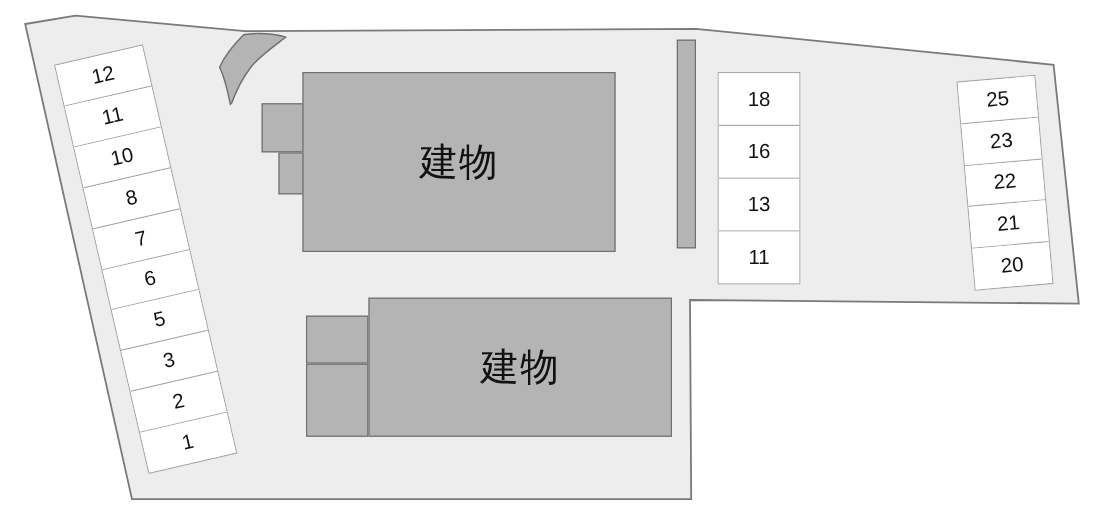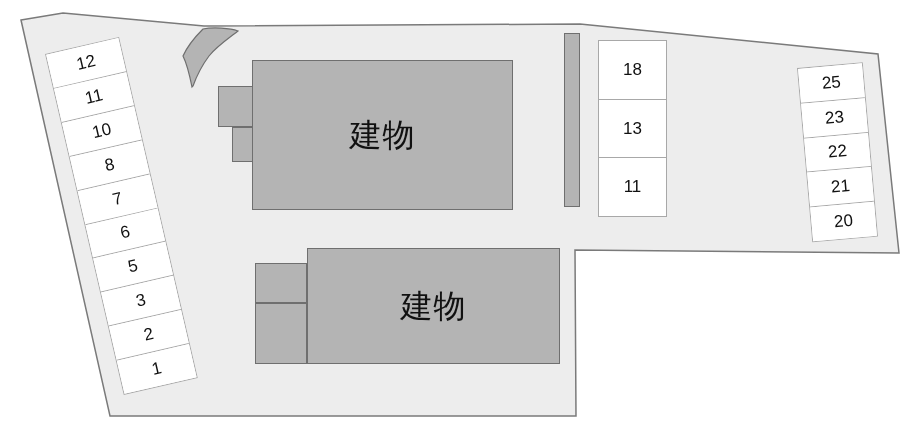--- a/index.html
+++ b/index.html
@@ -71,21 +71,21 @@
     box-sizing:border-box;
   }
   .cell:last-child{border-bottom:none;}
 
   #strip-left{
     left:45px;top:54px;width:76px;height:350px;
     transform:rotate(-13deg);
     transform-origin:0 0;
   }
   #strip-middle{
-    left:598px;top:40px;width:69px;height:177px;
+    left:598px;top:60px;width:69px;height:177px;
   }
   #strip-right{
     left:797px;top:68px;width:66px;height:175px;
     transform:rotate(-5deg);
     transform-origin:0 0;
   }
 </style>
 </head>
 <body>
 
@@ -118,20 +118,21 @@
     <div class="cell">7</div>
     <div class="cell">6</div>
     <div class="cell">5</div>
     <div class="cell">3</div>
     <div class="cell">2</div>
     <div class="cell">1</div>
   </div>
 
   <div class="strip" id="strip-middle">
     <div class="cell">18</div>
+    <div class="cell">16</div>
     <div class="cell">13</div>
     <div class="cell">11</div>
   </div>
 
   <div class="strip" id="strip-right">
     <div class="cell">25</div>
     <div class="cell">23</div>
     <div class="cell">22</div>
     <div class="cell">21</div>
     <div class="cell">20</div>

